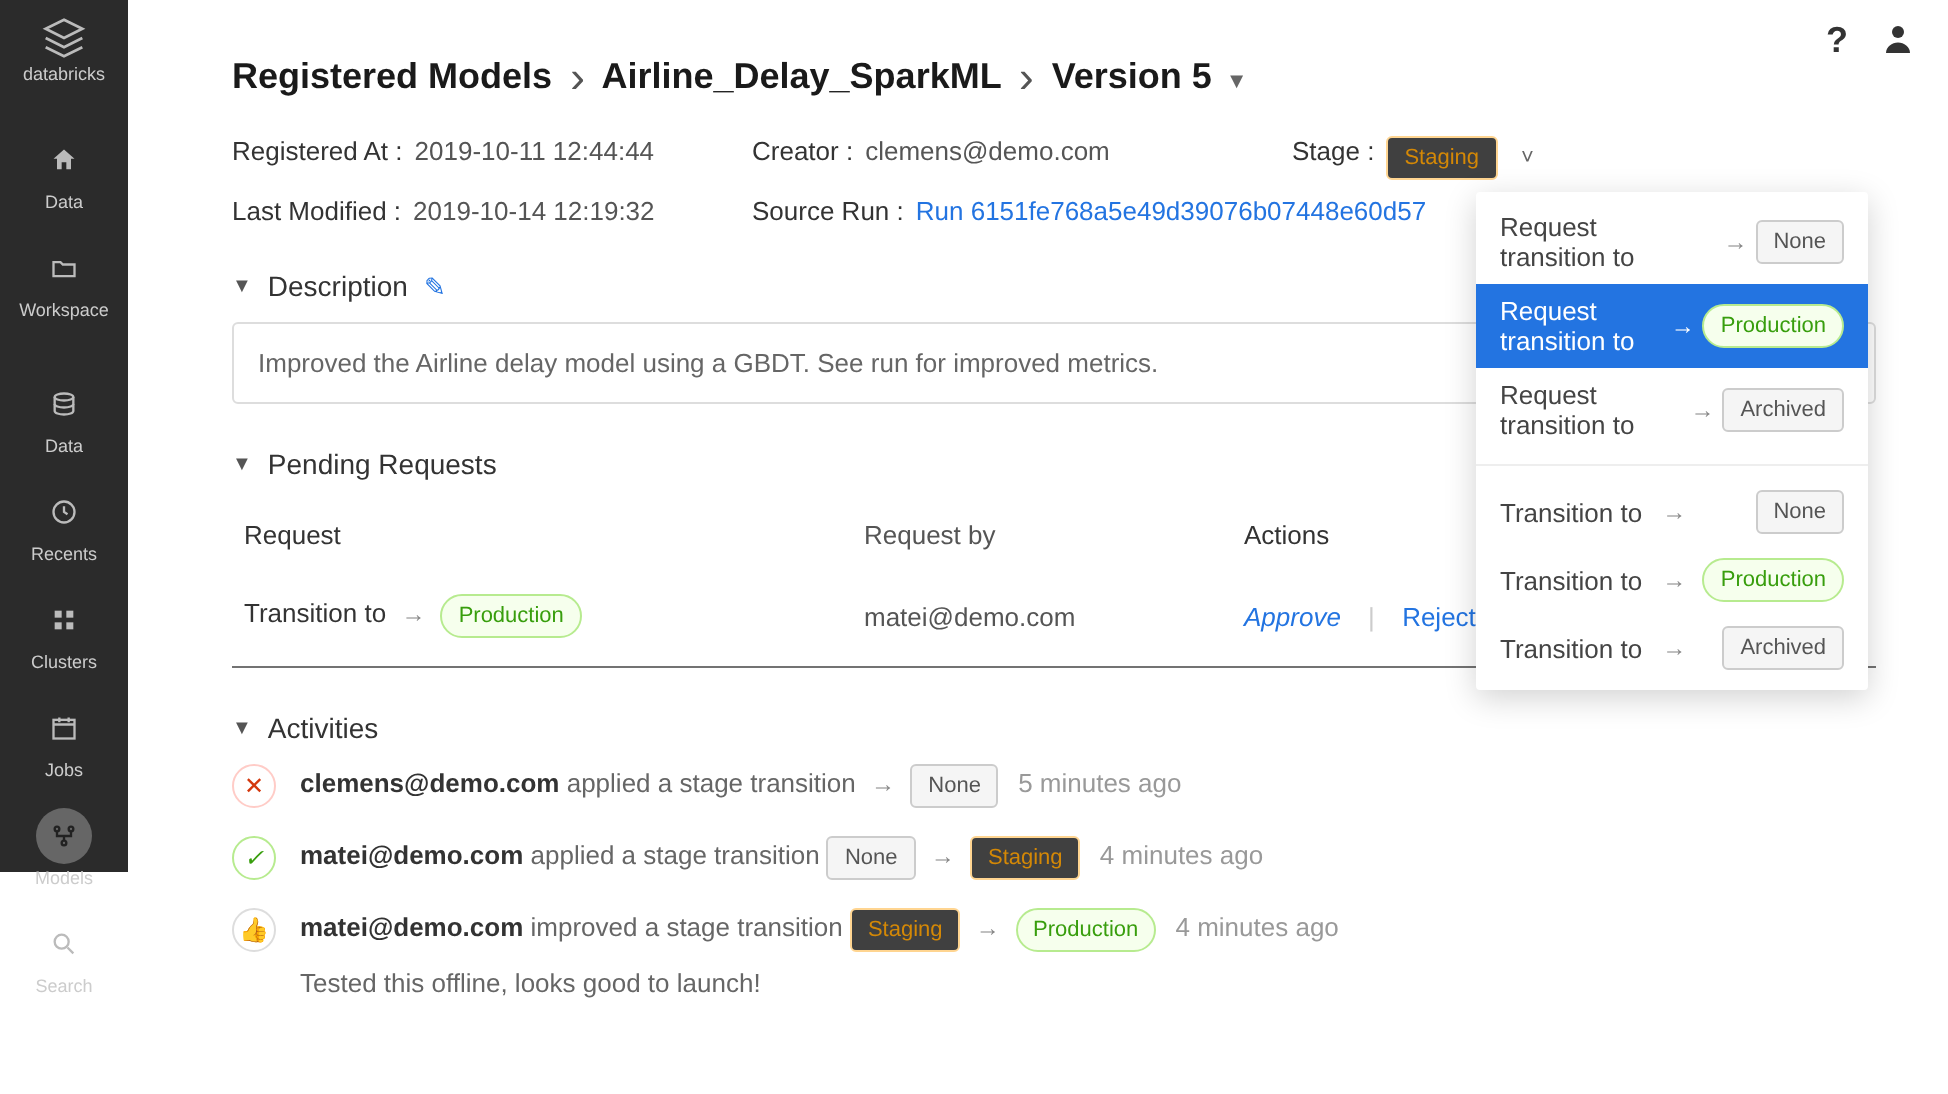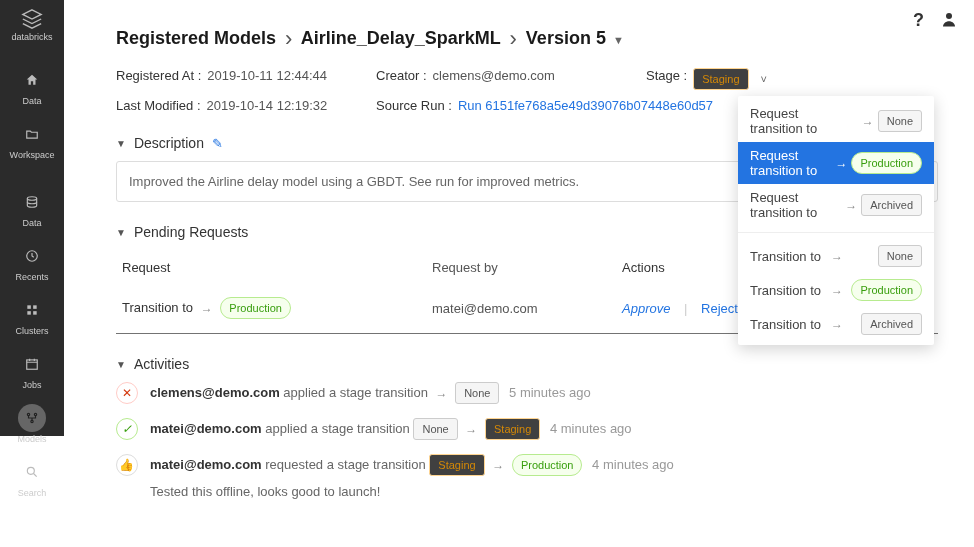--- a/index.html
+++ b/index.html
@@ -248,21 +248,21 @@
         <span class="user">matei@demo.com</span><span> applied a stage transition </span>
         <span class="stage-chip chip-none">None</span>
         <span class="arrow">→</span>
         <span class="stage-chip chip-staging">Staging</span>
         <span class="time">4 minutes ago</span>
       </div>
     </div>
     <div class="item">
       <div class="act-icon thumb">👍</div>
       <div class="act-body">
-        <span class="user">matei@demo.com</span><span> requested a stage transition </span>
+        <span class="user">matei@demo.com</span><span> improved a stage transition </span>
         <span class="stage-chip chip-staging">Staging</span>
         <span class="arrow">→</span>
         <span class="stage-chip chip-prod">Production</span>
         <span class="time">4 minutes ago</span>
         <div class="comment">Tested this offline, looks good to launch!</div>
       </div>
     </div>
   </div>
 </div>
 

